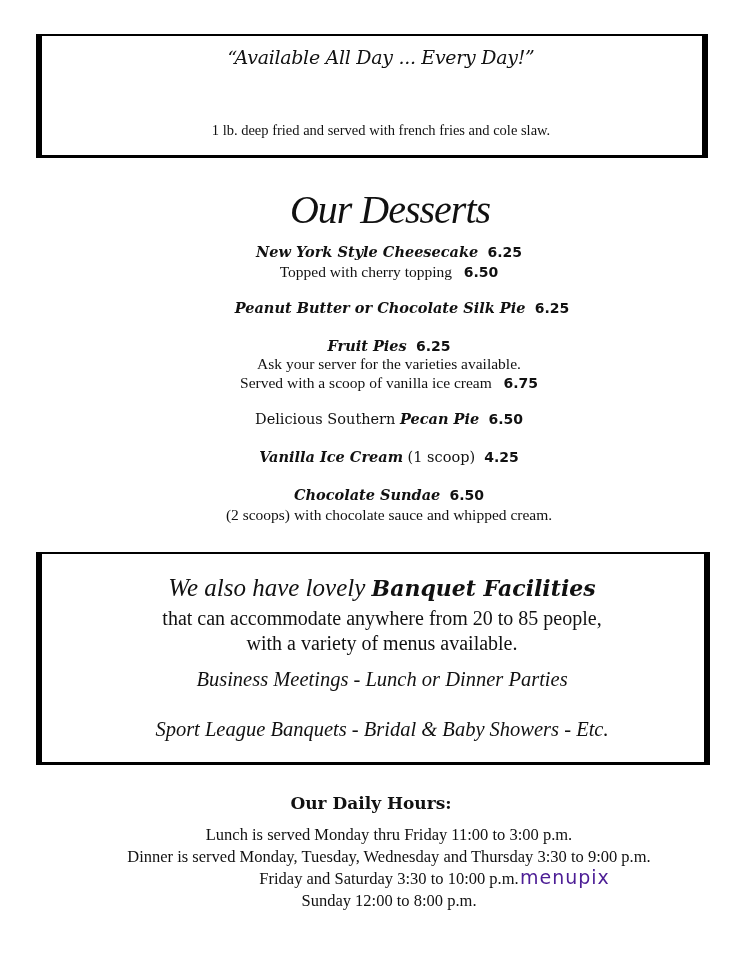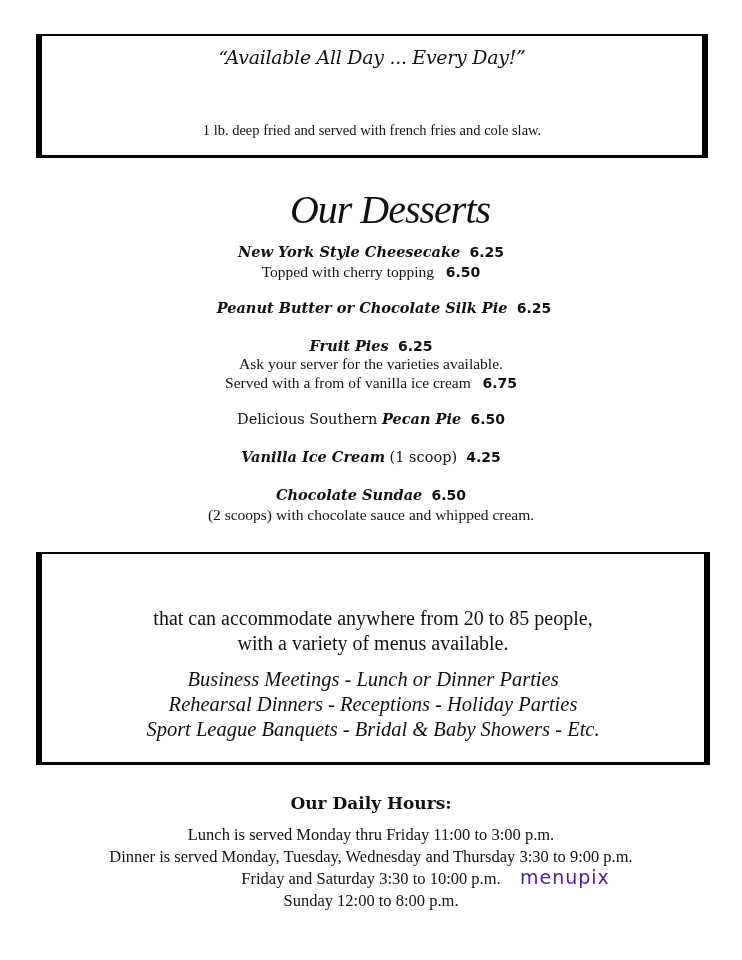--- a/index.html
+++ b/index.html
@@ -4,21 +4,21 @@
 <style>
   html, body { margin:0; padding:0; background:#ffffff; }
   body { width:742px; height:960px; position:relative; overflow:hidden;
          font-family:"DejaVu Serif", serif; color:#111; }
   .box { position:absolute; box-sizing:border-box; background:#fff;
          border-left:6px solid #000; border-right:6px solid #000;
          border-top:2px solid #000; border-bottom:3px solid #000; text-align:center; }
   #fish-box { left:36px; top:34px; width:672px; height:124px; }
   #banquet-box { left:36px; top:552px; width:674px; height:213px; }
   .center { position:absolute; left:0; width:742px; text-align:center; }
-  .line { white-space:nowrap; }
+  .line { white-space:nowrap;padding-left:18px; }
 
   #fish-tagline { position:absolute; left:0; right:0; top:10px; font-size:19px; font-style:italic; font-family:"DejaVu Serif", serif; letter-spacing:-0.3px; }
   #fish-headline { position:absolute; left:0; right:0; top:38px; font-size:27px; font-style:italic; letter-spacing:-0.6px; }
   #fish-headline .big { font-weight:bold; font-size:29px; }
   #fish-desc { position:absolute; left:0; right:0; top:86px; font-size:14.5px; font-family:"Liberation Serif", serif; }
 
   #desserts-title { top:186px; font-size:40px; font-style:italic; font-family:"Liberation Serif", serif; letter-spacing:-1px;padding-left:19px; }
   .d-item { font-size:14.5px; line-height:15px; }
   .d-item .name { font-weight:bold; font-style:italic; }
   .d-item .price { font-weight:bold; font-family:"DejaVu Sans", sans-serif; font-size:14px; }
@@ -42,32 +42,34 @@
 </div>
 
 <div id="desserts-title" class="center">Our Desserts</div>
 
 <div id="desserts-list">
     <div class="center d-item line" style="top: 244px;"><span class=""></span><span class="name">New York Style Cheesecake</span><span class=""></span><span>&nbsp;&nbsp;</span><span class="price">6.25</span></div>
     <div class="center d-sub line" style="top: 263px;"><span>Topped with cherry topping</span><span>&nbsp;&nbsp;&nbsp;</span><span class="price" style="font-weight: bold; font-family: &quot;DejaVu Sans&quot;, sans-serif; font-size: 14px;">6.50</span></div>
     <div class="center d-item line" style="top: 300px; margin-left: 13px;"><span class=""></span><span class="name">Peanut Butter or Chocolate Silk Pie</span><span class=""></span><span>&nbsp;&nbsp;</span><span class="price">6.25</span></div>
     <div class="center d-item line" style="top: 338px;"><span class=""></span><span class="name">Fruit Pies</span><span class=""></span><span>&nbsp;&nbsp;</span><span class="price">6.25</span></div>
     <div class="center d-sub line" style="top: 355px;"><span>Ask your server for the varieties available.</span></div>
-    <div class="center d-sub line" style="top: 374px;"><span>Served with a from of vanilla ice cream</span><span>&nbsp;&nbsp;&nbsp;</span><span class="price" style="font-weight: bold; font-family: &quot;DejaVu Sans&quot;, sans-serif; font-size: 14px;">6.75</span></div>
+    <div class="center d-sub line" style="top: 374px;"><span>Served with a scoop of vanilla ice cream</span><span>&nbsp;&nbsp;&nbsp;</span><span class="price" style="font-weight: bold; font-family: &quot;DejaVu Sans&quot;, sans-serif; font-size: 14px;">6.75</span></div>
     <div class="center d-item line" style="top: 411px;"><span class="">Delicious Southern </span><span class="name">Pecan Pie</span><span class=""></span><span>&nbsp;&nbsp;</span><span class="price">6.50</span></div>
     <div class="center d-item line" style="top: 449px;"><span class=""></span><span class="name">Vanilla Ice Cream</span><span class=""> (1 scoop)</span><span>&nbsp;&nbsp;</span><span class="price">4.25</span></div>
     <div class="center d-item line" style="top: 487px;"><span class=""></span><span class="name">Chocolate Sundae</span><span class=""></span><span>&nbsp;&nbsp;</span><span class="price">6.50</span></div>
     <div class="center d-sub line" style="top: 506px;"><span>(2 scoops) with chocolate sauce and whipped cream.</span></div>
   </div>
 
 <div id="banquet-box" class="box">
+  <div id="banquet-title" class="line">
+    <span>We also have lovely </span><span class="bold">Banquet Facilities</span>
+  </div>
   <div class="banquet-line line" style="top:53px">that can accommodate anywhere from 20 to 85 people,</div>
   <div class="banquet-line line" style="top:78px">with a variety of menus available.</div>
   <div class="banquet-it line" style="top:114px">Business Meetings - Lunch or Dinner Parties</div>
-  <div class="banquet-it line" style="top:139px">Rehearsal Dinners - Receptions - Holiday Parties</div>
   <div class="banquet-it line" style="top:164px">Sport League Banquets - Bridal &amp; Baby Showers - Etc.</div>
 </div>
 
 <div id="hours-title" class="center">Our Daily Hours:</div>
 <div class="center hours-line line" style="top:825px">Lunch is served Monday thru Friday 11:00 to 3:00 p.m.</div>
 <div class="center hours-line line" style="top:847px">Dinner is served Monday, Tuesday, Wednesday and Thursday 3:30 to 9:00 p.m.</div>
 <div class="center hours-line line" style="top:869px">Friday and Saturday 3:30 to 10:00 p.m.</div>
 <div class="center hours-line line" style="top:891px">Sunday 12:00 to 8:00 p.m.</div>
 
 <div id="watermark">menupix</div>

